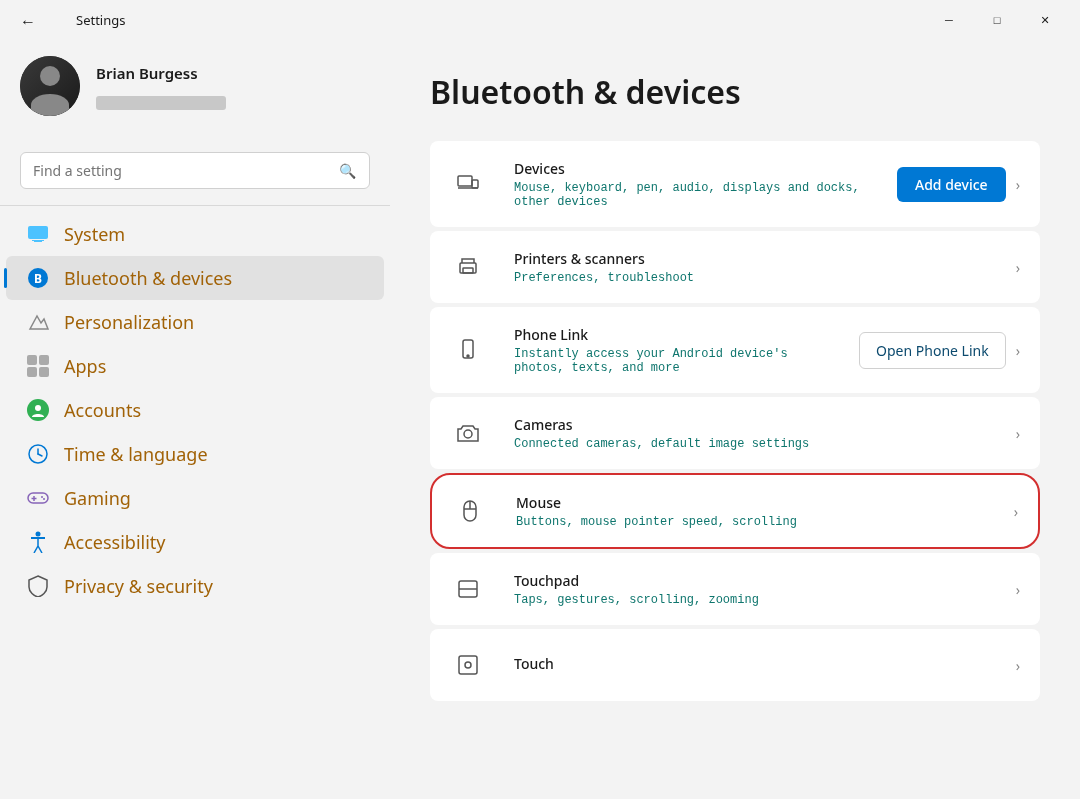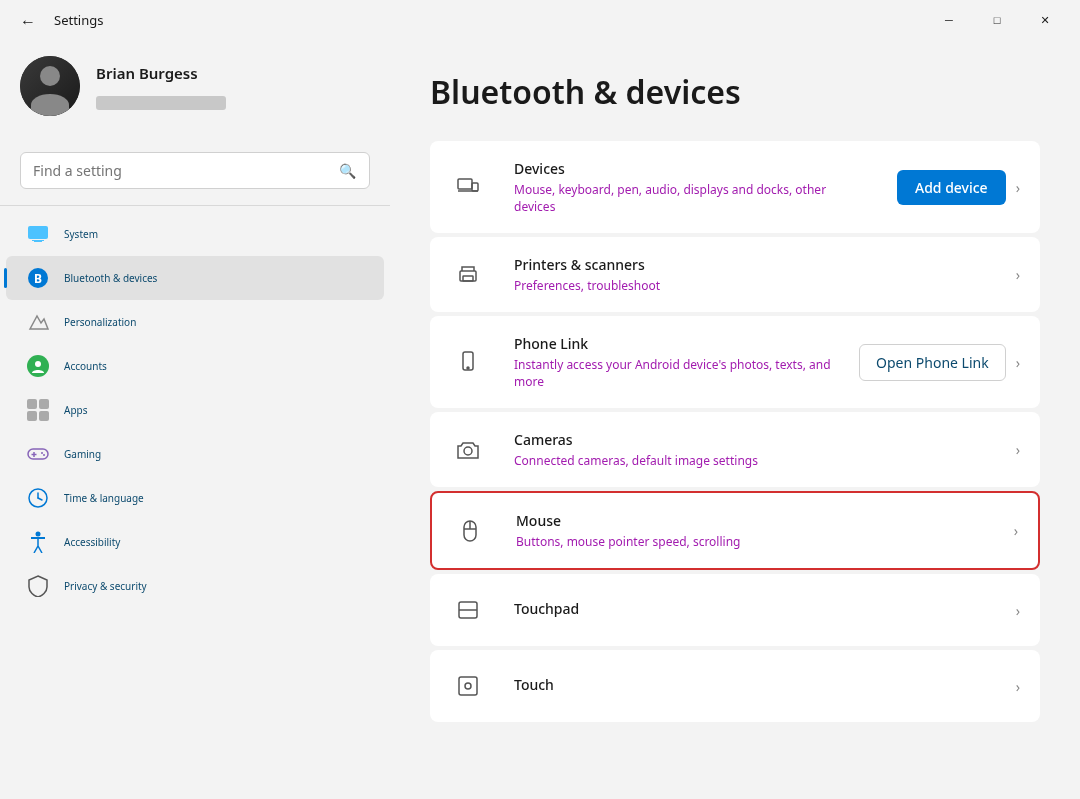--- a/index.html
+++ b/index.html
@@ -24,20 +24,21 @@
       flex-shrink: 0;
     }
     .titlebar-left {
       display: flex;
       align-items: center;
       gap: 10px;
     }
     .titlebar-title {
       font-size: 13px;
       color: #1a1a1a;
+      margin-left: 22px;
     }
     .titlebar-controls {
       display: flex;
       align-items: center;
       gap: 2px;
     }
     .titlebar-btn {
       width: 46px;
       height: 32px;
       display: flex;
@@ -208,22 +209,22 @@
     }
     .nav-icon {
       width: 24px;
       height: 24px;
       display: flex;
       align-items: center;
       justify-content: center;
       flex-shrink: 0;
     }
     .nav-label {
-      font-size: 10px;
-      color: #0c4a6e;
+      font-size: 18px;
+      color: #a16207;
     }
     .icon-bluetooth {
       width: 20px;
       height: 20px;
       background: #0078d4;
       border-radius: 50%;
       display: flex;
       align-items: center;
       justify-content: center;
       color: white;
@@ -303,21 +304,22 @@
       flex: 1;
     }
     .item-title {
       font-size: 14px;
       font-weight: 500;
       color: #1a1a1a;
       margin-bottom: 3px;
     }
     .item-desc {
       font-size: 12px;
-      color: #a21caf;
+      color: #0f766e;
+      font-family: Liberation Mono, monospace;
     }
     .item-action {
       display: flex;
       align-items: center;
       gap: 10px;
     }
     .add-device-btn {
       background: #0078d4;
       color: white;
       border: none;
@@ -407,68 +409,68 @@
       <div class="nav-icon">
         <svg width="22" height="22" viewBox="0 0 22 22">
           <path d="M3 18 L10 5 L14 12 L17 8 L21 18 Z" fill="none" stroke="#888" stroke-width="1.5"></path>
         </svg>
       </div>
       <span class="nav-label">Personalization</span>
     </div>
 
     <div class="nav-item">
       <div class="nav-icon">
-        <div class="icon-accounts">
-          <svg width="14" height="14" viewBox="0 0 14 14" fill="white">
-            <circle cx="7" cy="5" r="3"></circle>
-            <path d="M1 14 C1 10 13 10 13 14"></path>
-          </svg>
-        </div>
-      </div>
-      <span class="nav-label">Accounts</span>
-    </div>
-
-    <div class="nav-item">
-      <div class="nav-icon">
         <div class="icon-apps">
           <div class="icon-apps-cell" style="background:#aaa"></div>
           <div class="icon-apps-cell" style="background:#aaa"></div>
           <div class="icon-apps-cell" style="background:#aaa"></div>
           <div class="icon-apps-cell" style="background:#aaa"></div>
         </div>
       </div>
       <span class="nav-label">Apps</span>
+    </div>
+
+    <div class="nav-item">
+      <div class="nav-icon">
+        <div class="icon-accounts">
+          <svg width="14" height="14" viewBox="0 0 14 14" fill="white">
+            <circle cx="7" cy="5" r="3"></circle>
+            <path d="M1 14 C1 10 13 10 13 14"></path>
+          </svg>
+        </div>
+      </div>
+      <span class="nav-label">Accounts</span>
+    </div>
+
+    <div class="nav-item">
+      <div class="nav-icon">
+        <svg width="22" height="22" viewBox="0 0 22 22">
+          <circle cx="11" cy="11" r="9" fill="none" stroke="#0078d4" stroke-width="1.5"></circle>
+          <line x1="11" y1="6" x2="11" y2="11" stroke="#0078d4" stroke-width="1.5" stroke-linecap="round"></line>
+          <line x1="11" y1="11" x2="15" y2="13" stroke="#0078d4" stroke-width="1.5" stroke-linecap="round"></line>
+        </svg>
+      </div>
+      <span class="nav-label">Time &amp; language</span>
     </div>
 
     <div class="nav-item">
       <div class="nav-icon">
         <svg width="22" height="16" viewBox="0 0 22 16">
           <rect x="1" y="3" width="20" height="10" rx="5" fill="none" stroke="#8764b8" stroke-width="1.5"></rect>
           <line x1="7" y1="6" x2="7" y2="11" stroke="#8764b8" stroke-width="1.5"></line>
           <line x1="4.5" y1="8.5" x2="9.5" y2="8.5" stroke="#8764b8" stroke-width="1.5"></line>
           <circle cx="15" cy="7" r="1" fill="#8764b8"></circle>
           <circle cx="17" cy="9" r="1" fill="#8764b8"></circle>
         </svg>
       </div>
       <span class="nav-label">Gaming</span>
     </div>
 
     <div class="nav-item">
       <div class="nav-icon">
-        <svg width="22" height="22" viewBox="0 0 22 22">
-          <circle cx="11" cy="11" r="9" fill="none" stroke="#0078d4" stroke-width="1.5"></circle>
-          <line x1="11" y1="6" x2="11" y2="11" stroke="#0078d4" stroke-width="1.5" stroke-linecap="round"></line>
-          <line x1="11" y1="11" x2="15" y2="13" stroke="#0078d4" stroke-width="1.5" stroke-linecap="round"></line>
-        </svg>
-      </div>
-      <span class="nav-label">Time &amp; language</span>
-    </div>
-
-    <div class="nav-item">
-      <div class="nav-icon">
         <svg width="20" height="22" viewBox="0 0 20 22">
           <circle cx="10" cy="3" r="2.5" fill="#0078d4"></circle>
           <line x1="3" y1="7" x2="17" y2="7" stroke="#0078d4" stroke-width="2"></line>
           <path d="M10 7 L10 15 M6 22 L10 15 L14 22" fill="none" stroke="#0078d4" stroke-width="1.5"></path>
         </svg>
       </div>
       <span class="nav-label">Accessibility</span>
     </div>
 
     <div class="nav-item">
@@ -554,21 +556,21 @@
         <div class="item-text">
           <div class="item-title">Cameras</div>
           <div class="item-desc">Connected cameras, default image settings</div>
         </div>
         <div class="item-action">
           <span class="chevron">›</span>
         </div>
       </div>
     </div>
 
-    <div class="settings-card" style="border: 2px solid #d32f2f; border-radius: 8px; margin-bottom: 4px;">
+    <div class="settings-card" style="border: 2px solid #d32f2f; border-radius: 20px; margin-bottom: 4px;">
       <div class="settings-item" style="border-bottom: none;">
         <div class="item-icon">
           <svg viewBox="0 0 24 24">
             <path d="M12 2C8.7 2 6 4.7 6 8v8c0 3.3 2.7 6 6 6s6-2.7 6-6V8c0-3.3-2.7-6-6-6z" stroke="#555" stroke-width="1.5" fill="none"></path>
             <line x1="12" y1="2" x2="12" y2="10" stroke="#555" stroke-width="1.5"></line>
             <line x1="6" y1="10" x2="18" y2="10" stroke="#555" stroke-width="1.5"></line>
           </svg>
         </div>
         <div class="item-text">
           <div class="item-title">Mouse</div>
@@ -583,20 +585,21 @@
     <div class="settings-card">
       <div class="settings-item">
         <div class="item-icon">
           <svg viewBox="0 0 24 24">
             <rect x="3" y="4" width="18" height="16" rx="2" stroke="#555" stroke-width="1.5"></rect>
             <line x1="3" y1="12" x2="21" y2="12" stroke="#555" stroke-width="1.5"></line>
           </svg>
         </div>
         <div class="item-text">
           <div class="item-title">Touchpad</div>
+          <div class="item-desc">Taps, gestures, scrolling, zooming</div>
         </div>
         <div class="item-action">
           <span class="chevron">›</span>
         </div>
       </div>
     </div>
 
     <div class="settings-card">
       <div class="settings-item" style="border-bottom: none;">
         <div class="item-icon">

